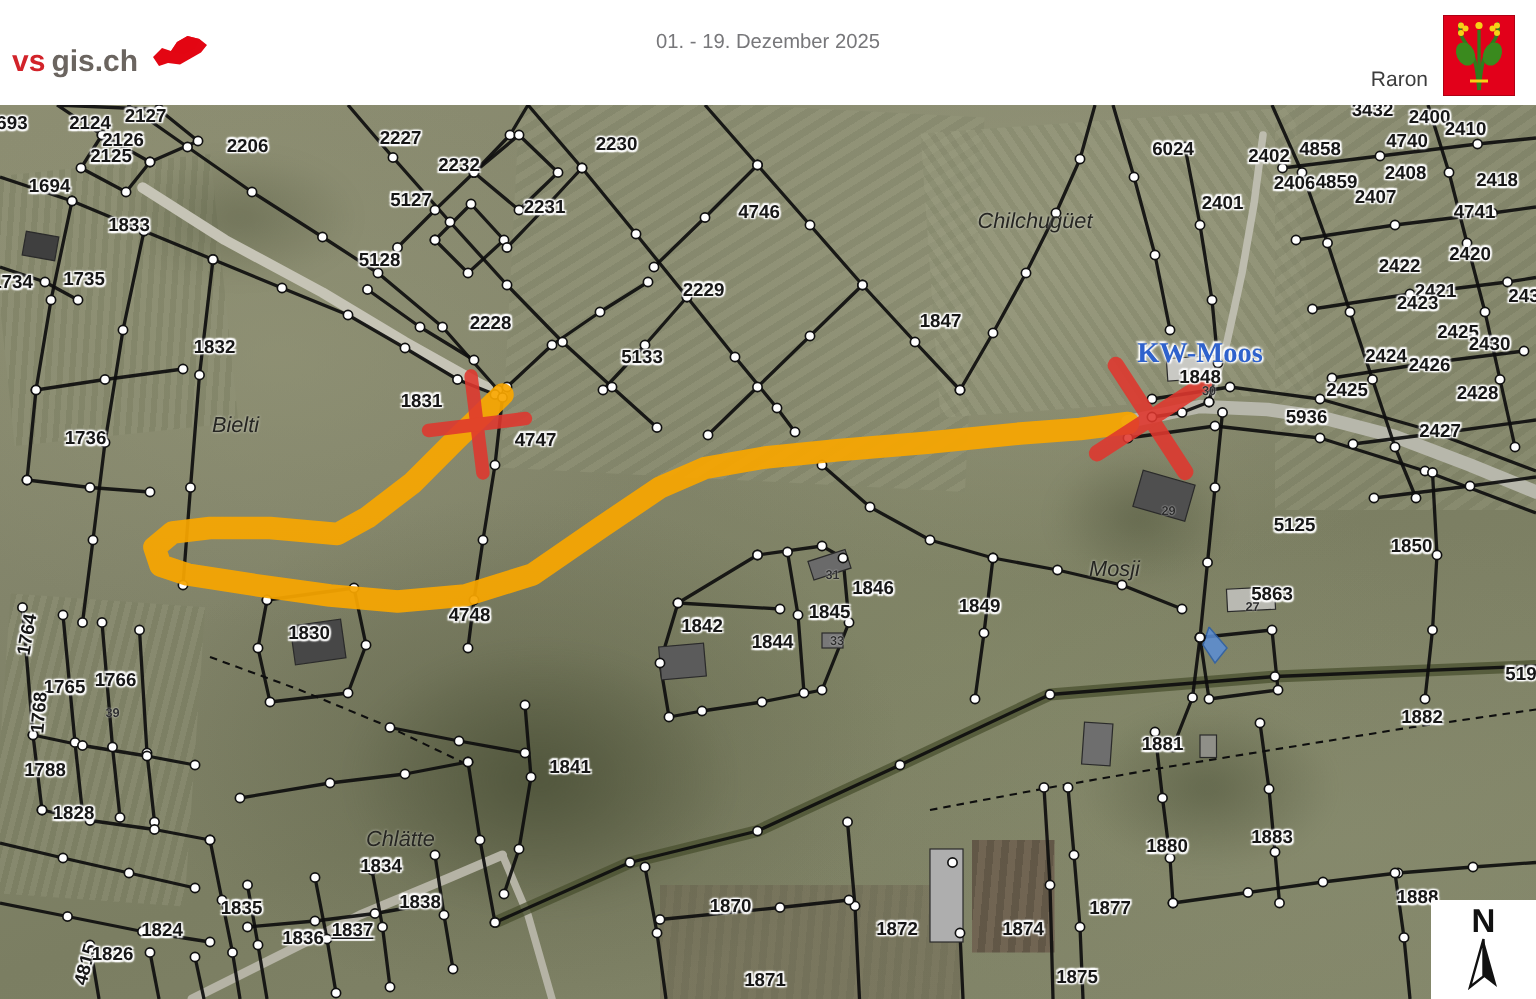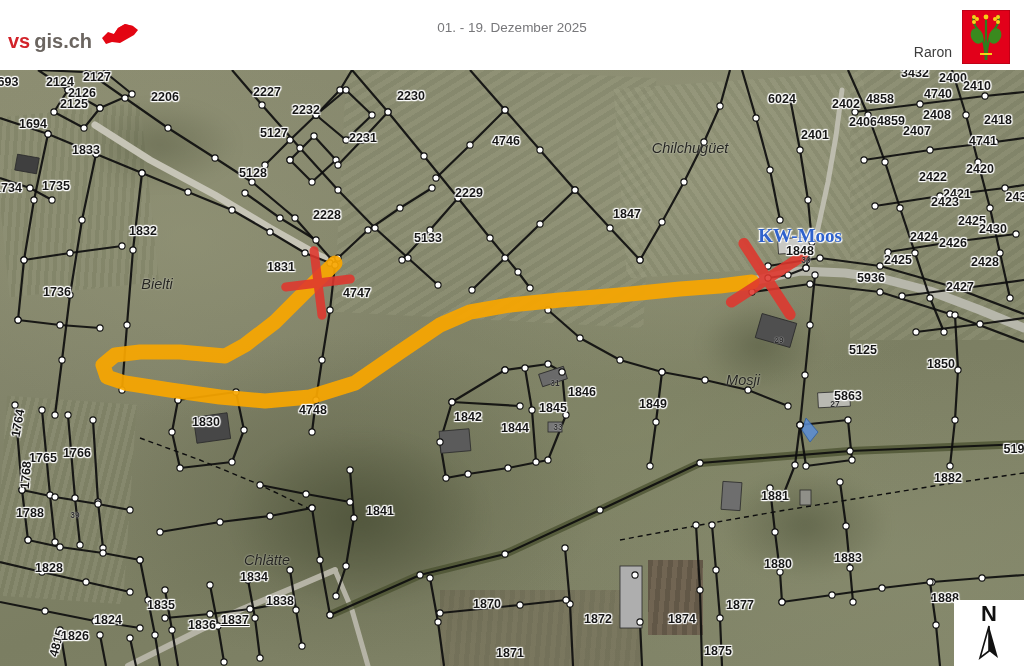--- a/index.html
+++ b/index.html
@@ -561,21 +561,21 @@
       <div class="plabel" style="left: 553px; top: 338px;">1845</div>
       <div class="plabel" style="left: 582px; top: 322px;">1846</div>
       <div class="plabel" style="left: 653px; top: 334px;">1849</div>
       <div class="plabel" style="left: 313px; top: 340px;">4748</div>
       <div class="plabel" style="left: 206px; top: 352px;">1830</div>
       <div class="plabel" style="left: 18px; top: 353px; transform: translate(-50%, -50%) rotate(-80deg);">1764</div>
       <div class="plabel" style="left: 43px; top: 388px;">1765</div>
       <div class="plabel" style="left: 77px; top: 383px;">1766</div>
       <div class="plabel" style="left: 26px; top: 405px; transform: translate(-50%, -50%) rotate(-85deg);">1768</div>
       <div class="plabel" style="left: 30px; top: 443px;">1788</div>
-      <div class="plabel" style="left: 49px; top: 498px;">1828</div>
+      <div class="plabel" style="left: 49px; top: 472px;">1828</div>
       <div class="plabel" style="left: 57px; top: 573px; transform: translate(-50%, -50%) rotate(-75deg);">4815</div>
       <div class="plabel" style="left: 108px; top: 550px;">1824</div>
       <div class="plabel" style="left: 75px; top: 566px;">1826</div>
       <div class="plabel" style="left: 161px; top: 535px;">1835</div>
       <div class="plabel" style="left: 202px; top: 555px;">1836</div>
       <div class="plabel" style="left: 235px; top: 550px; text-decoration: underline;">1837</div>
       <div class="plabel" style="left: 280px; top: 531px;">1838</div>
       <div class="plabel" style="left: 254px; top: 507px;">1834</div>
       <div class="plabel" style="left: 380px; top: 441px;">1841</div>
       <div class="plabel" style="left: 487px; top: 534px;">1870</div>
@@ -588,21 +588,21 @@
       <div class="plabel" style="left: 775px; top: 426px;">1881</div>
       <div class="plabel" style="left: 948px; top: 408px;">1882</div>
       <div class="plabel" style="left: 848px; top: 488px;">1883</div>
       <div class="plabel" style="left: 945px; top: 528px;">1888</div>
       <div class="plabel" style="left: 1014px; top: 379px;">519</div>
       <div class="slabel" style="left: 779px; top: 270px;">29</div>
       <div class="slabel" style="left: 806px; top: 190px;">30</div>
       <div class="slabel" style="left: 835px; top: 334px;">27</div>
       <div class="slabel" style="left: 555px; top: 313px;">31</div>
       <div class="slabel" style="left: 558px; top: 357px;">33</div>
-      <div class="slabel" style="left: 75px; top: 445px; text-align: right;">39</div>
+      <div class="slabel" style="left: 75px; top: 405px; text-align: right;">39</div>
       <div class="place" style="left: 157px; top: 214px;">Bielti</div>
       <div class="place" style="left: 690px; top: 78px;">Chilchugüet</div>
       <div class="place" style="left: 743px; top: 310px;">Mosji</div>
       <div class="place" style="left: 267px; top: 490px;">Chlätte</div>
       <div id="kwmoos" style="left: 800px; top: 166px;">KW-Moos</div>
     </div>
 
   <div id="northbox">
     <div id="north-n">N</div>
     <svg width="30" height="38" viewBox="0 0 30 38">

